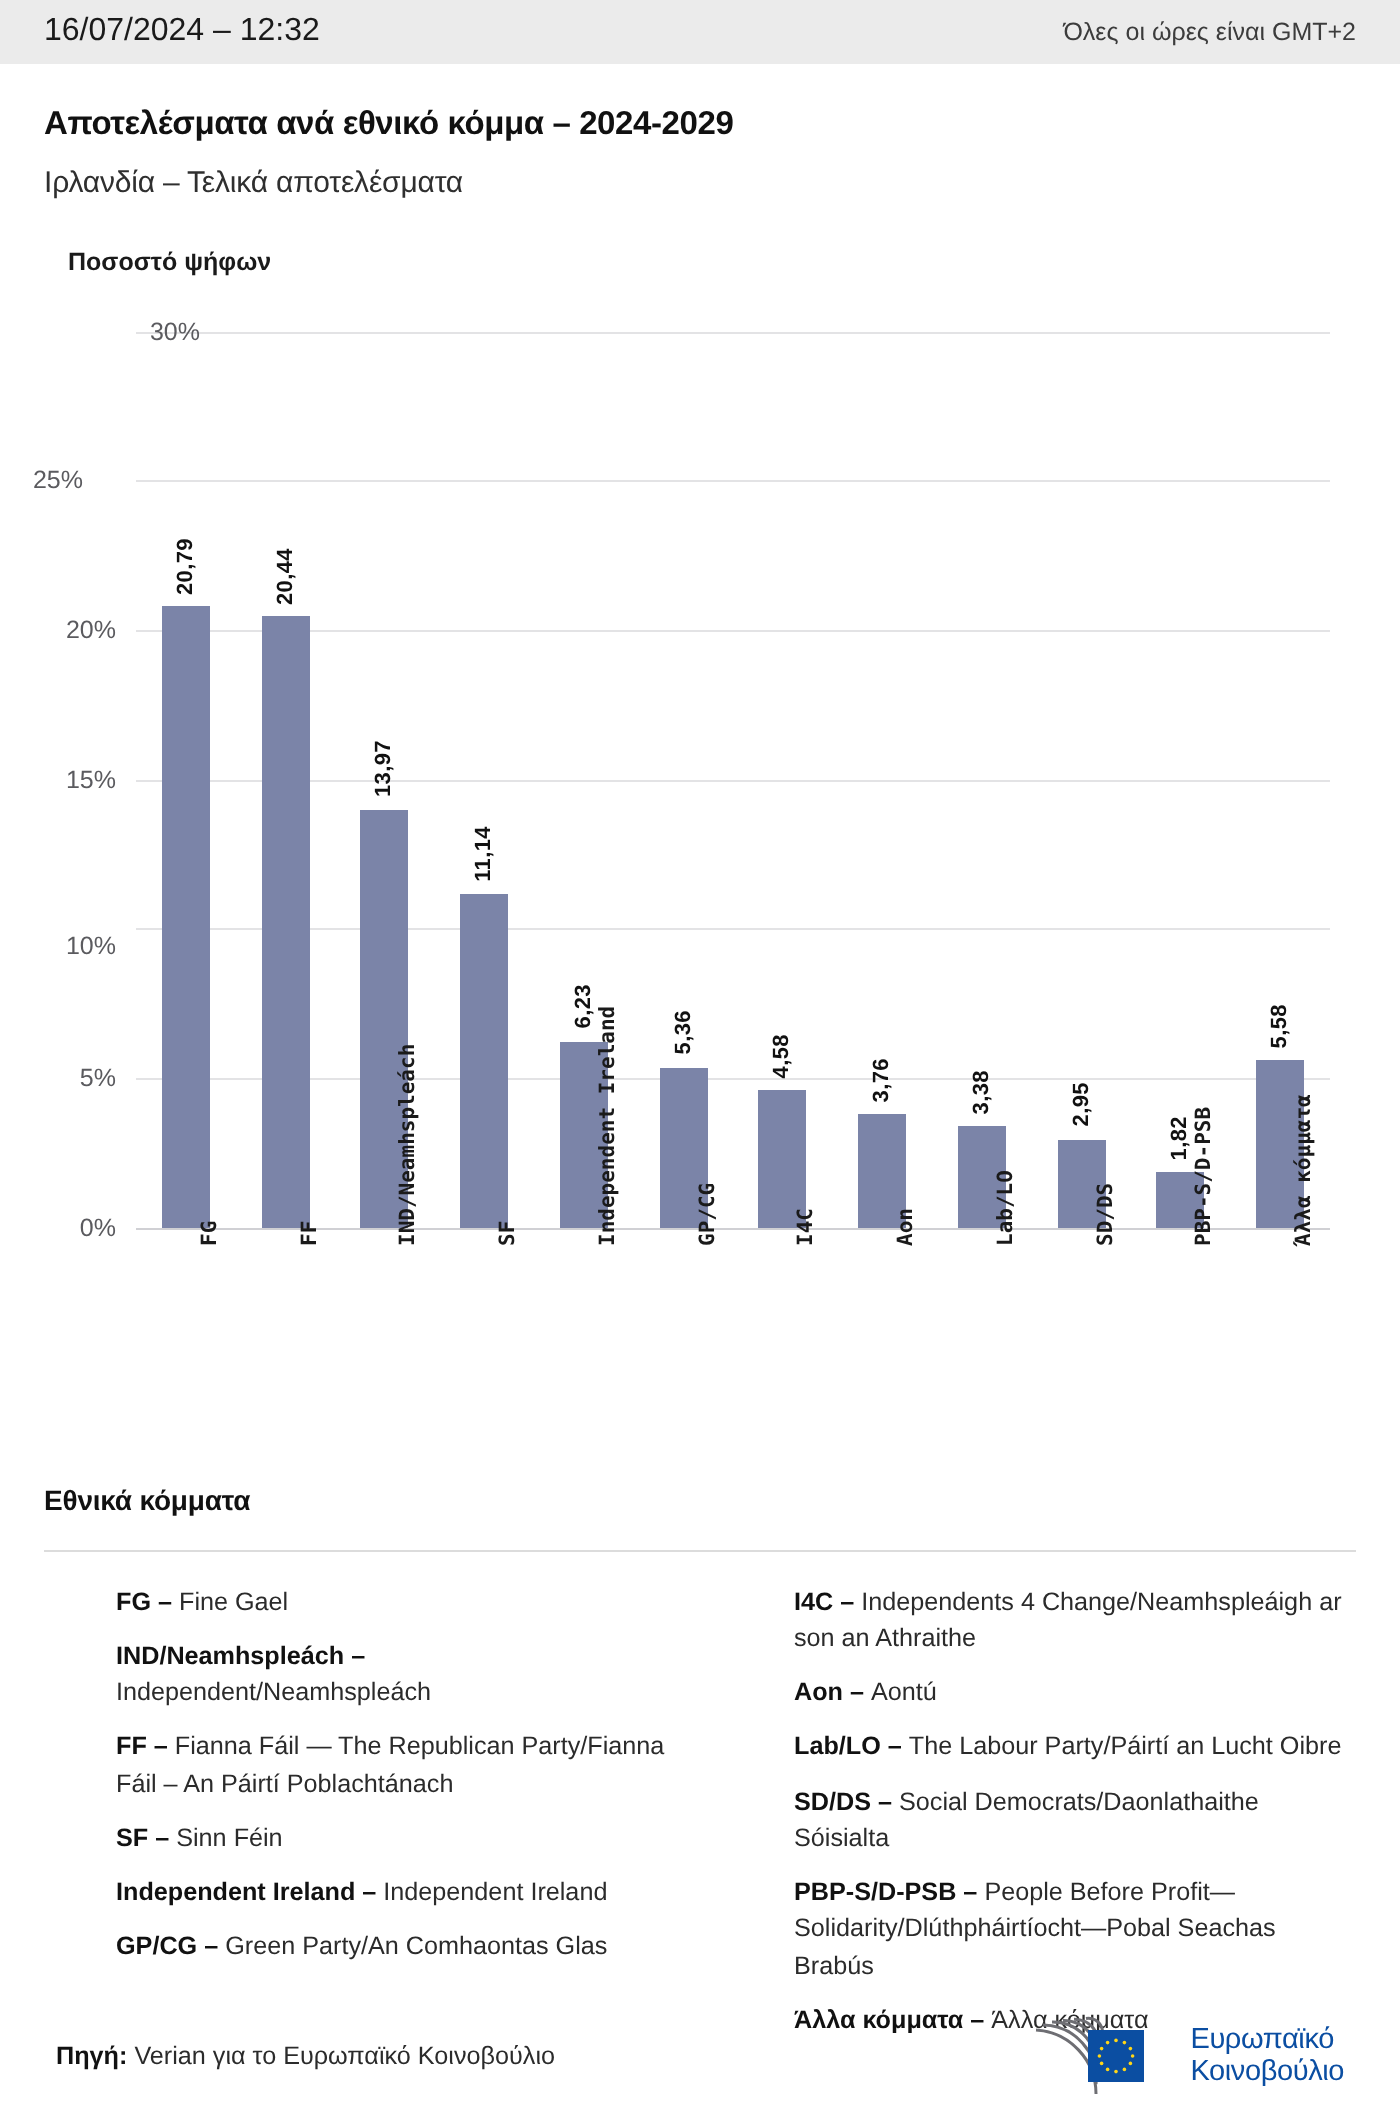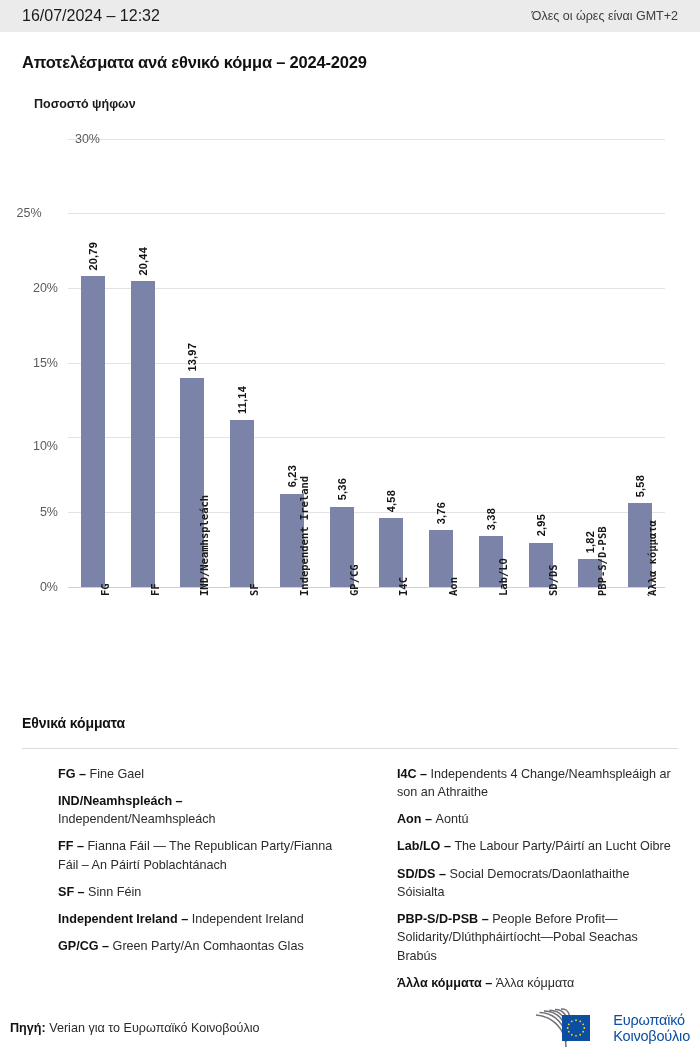--- a/index.html
+++ b/index.html
@@ -111,21 +111,21 @@
   .legend-col { width: 50%; }
   .legend-item {
     font-size: 12.6px; color: #2b2b2b; line-height: 1.45; margin-bottom: 9px; padding-left: 36px;
   }
   .legend-item b { font-weight: 700; color: #111; }
 
   
   .footer {
     position: absolute; left: 0; bottom: 0; width: 700px;
     height: 72px;
-    padding: 0 10px;
+    padding: 0 28px;
     display: flex; align-items: center; justify-content: space-between;
   }
   .source { font-size: 12.6px; color: #2b2b2b; }
   .source b { font-weight: 700; color: #111; }
   .logo { display: flex; align-items: center; gap: 9px; }
   .logo-text {
     font-size: 14.5px; line-height: 1.12; color: #0b4ea2; font-weight: 400;
     letter-spacing: -0.2px;
   }
 </style>
@@ -133,20 +133,21 @@
 <body>
 
 <div class="topbar">
   <span>16/07/2024 – 12:32</span>
   <span class="topbar-tz">Όλες οι ώρες είναι GMT+2</span>
 </div>
 <style></style>
 
 <div class="titles">
   <div class="title-main">Αποτελέσματα ανά εθνικό κόμμα – 2024-2029</div>
+  <div class="title-sub">Ιρλανδία – Τελικά αποτελέσματα</div>
 </div>
 
 <div class="chart-wrap">
   <div class="axis-title">Ποσοστό ψήφων</div>
   <div class="plot">
     <div id="gridlines">
         <div class="gridline zero" style="top: 460px;"></div>
         <div class="gridline" style="top: 385.333px;"></div>
         <div class="gridline" style="top: 310.667px;"></div>
         <div class="gridline" style="top: 236px;"></div>

